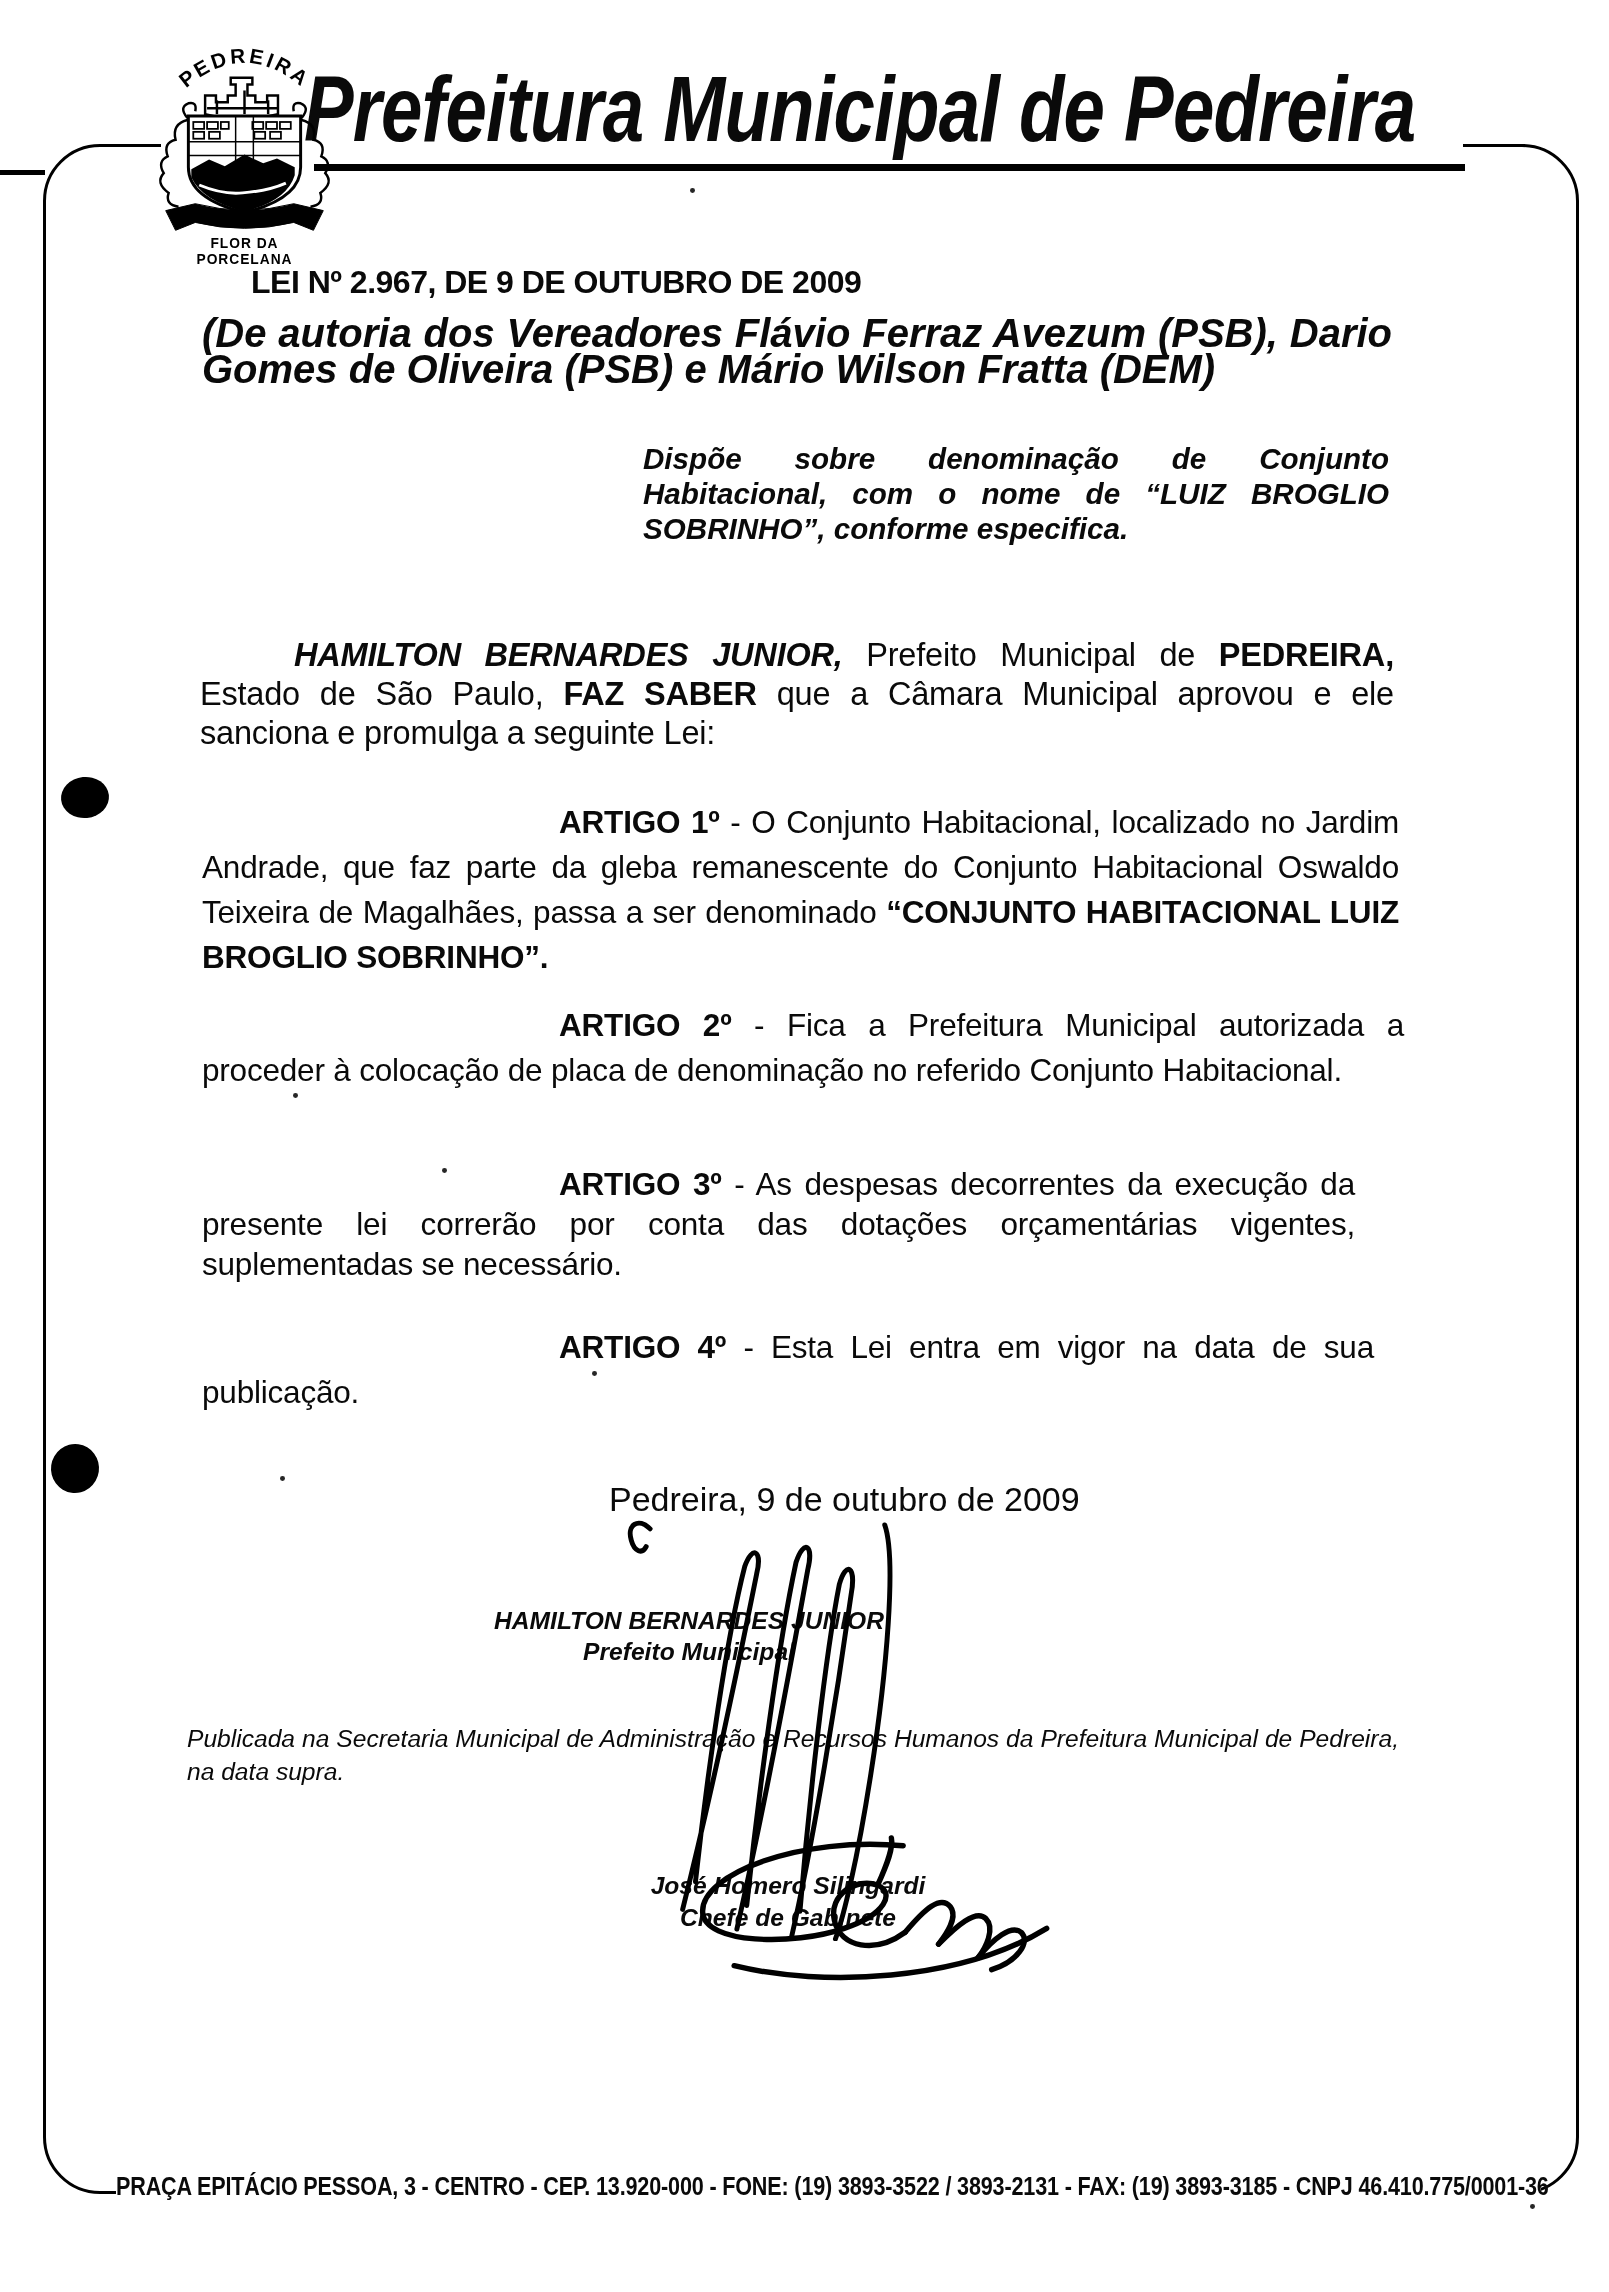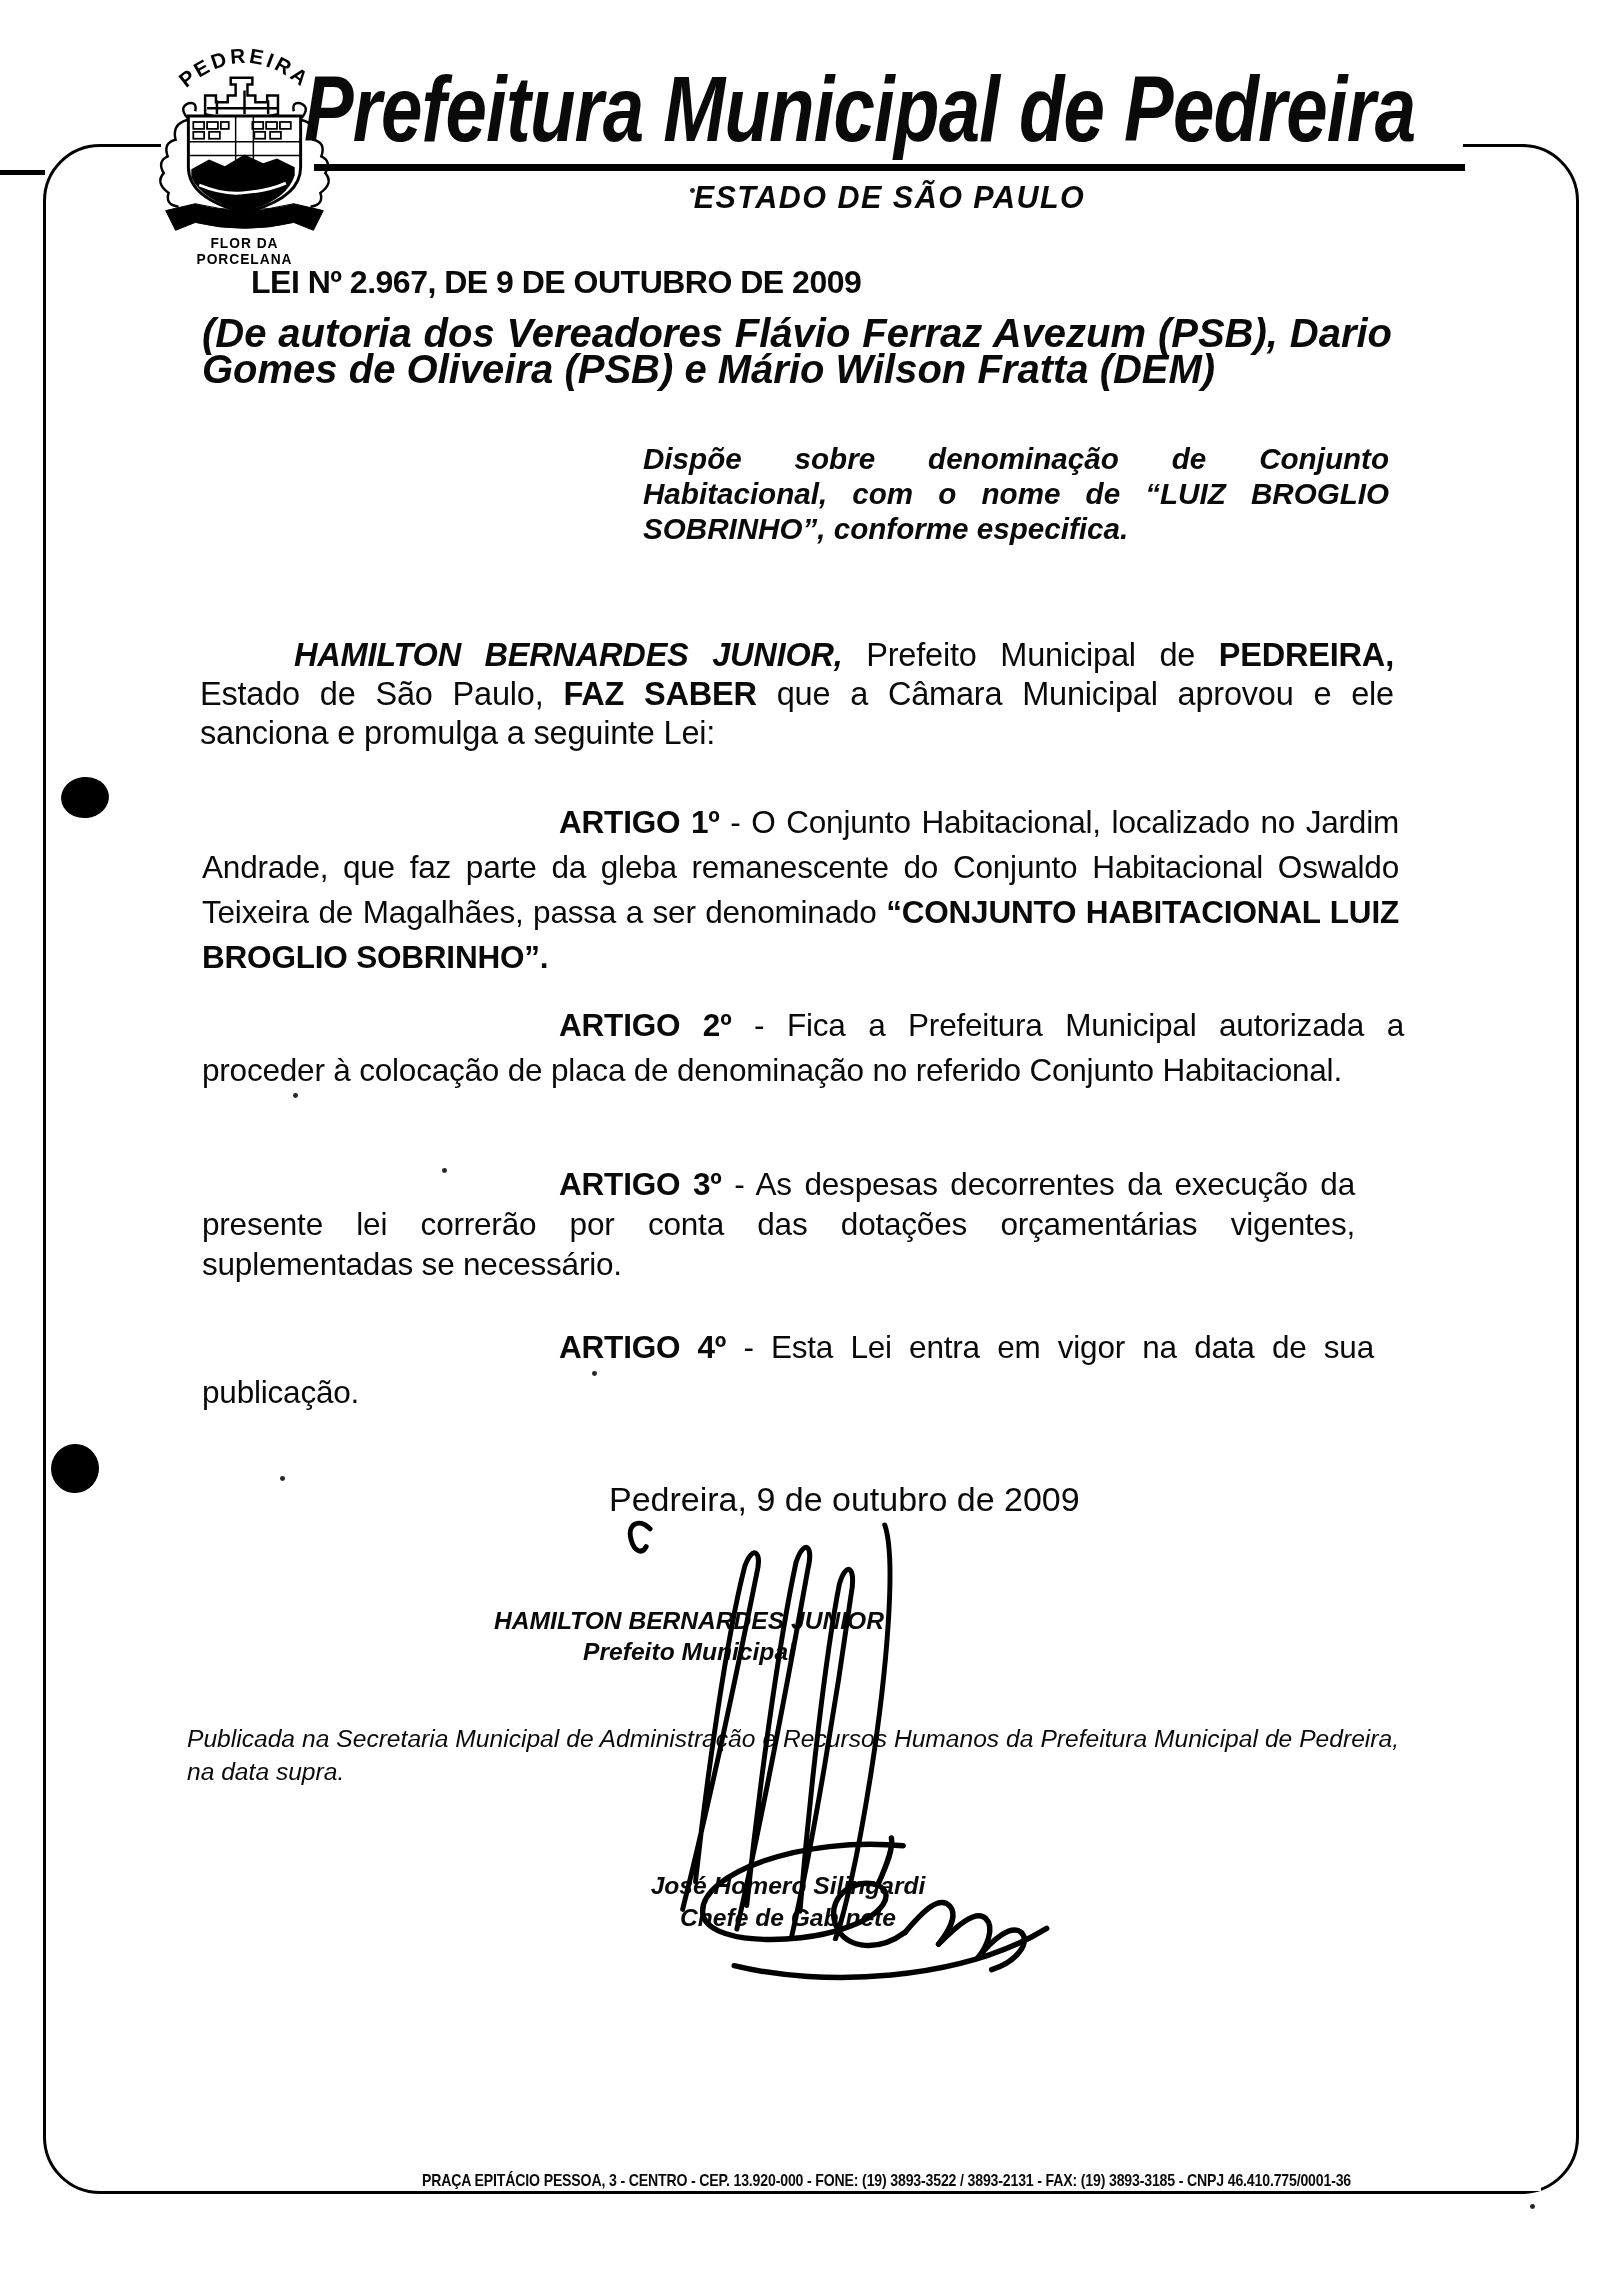--- a/index.html
+++ b/index.html
@@ -45,21 +45,21 @@
   .dateline{left:609px;top:1480px;font-size:34px;white-space:nowrap;}
   .name-block{text-align:center;font-weight:bold;font-style:italic;}
   .name1{left:433px;top:1606px;width:512px;font-size:24.6px;line-height:30.5px;}
   .pubnote{left:187px;top:1722px;width:1212px;font-size:24.6px;font-style:italic;line-height:33px;text-align:justify;}
   .name2{left:532px;top:1870px;width:512px;font-size:24.6px;line-height:31.5px;}
   .sig{z-index:6;}
   .sig1{left:589px;top:1515px;}
   .sig2{left:645px;top:1834px;}
   
   .footer-block{left:116px;top:2163px;width:1425px;background:#fff;z-index:2;}
-  .footer-line1{margin-top:7.9px;text-align:right;white-space:nowrap;font-size:17px;font-weight:bold;letter-spacing:-0.2px;}
+  .footer-line1{margin-top:7.9px;text-align:center;white-space:nowrap;font-size:26px;font-weight:bold;letter-spacing:-0.2px;}
   .footer-line1 .squeeze{display:inline-block;transform:scaleX(0.83);transform-origin:0 50%;}
   .footer-row2{display:flex;justify-content:space-between;margin-top:5.9px;font-size:25.6px;font-weight:bold;}
   .rb{font-weight:bold;}
   .ri{font-style:italic;}
   svg text{fill:#000;}
 </style>
 </head>
 <body>
 
 <div class="abs frame"></div>
@@ -71,21 +71,20 @@
 <div class="abs dot" style="left:690px;top:188px;"></div>
 <div class="abs dot" style="left:293px;top:1093px;"></div>
 <div class="abs dot" style="left:442px;top:1168px;"></div>
 <div class="abs dot" style="left:592px;top:1371px;"></div>
 <div class="abs dot" style="left:280px;top:1476px;"></div>
 <div class="abs dot" style="left:1530px;top:2204px;"></div>
 
 <div class="abs header-block">
   <div class="abs title">Prefeitura Municipal de Pedreira</div>
   <div class="abs title-rule"></div>
-  <div class="abs state">ESTADO DE SÃO PAULO</div>
 </div>
 
 <svg class="abs crest" viewBox="0 0 196 232">
   <defs>
     <path id="arcTop" d="M 30,58 Q 98,-10 166,58"></path>
   </defs>
   <text font-size="21" font-weight="bold" letter-spacing="3">
     <textPath href="#arcTop" startOffset="50%" text-anchor="middle">PEDREIRA</textPath>
   </text>
 

